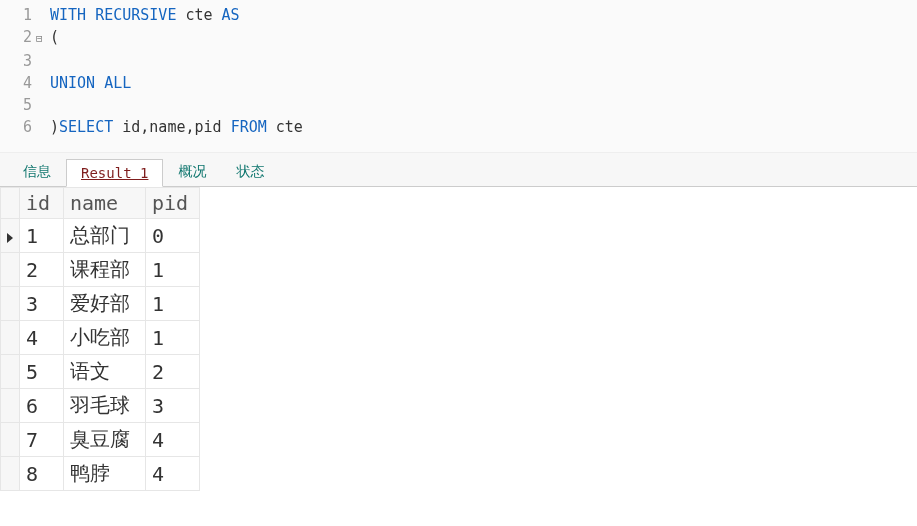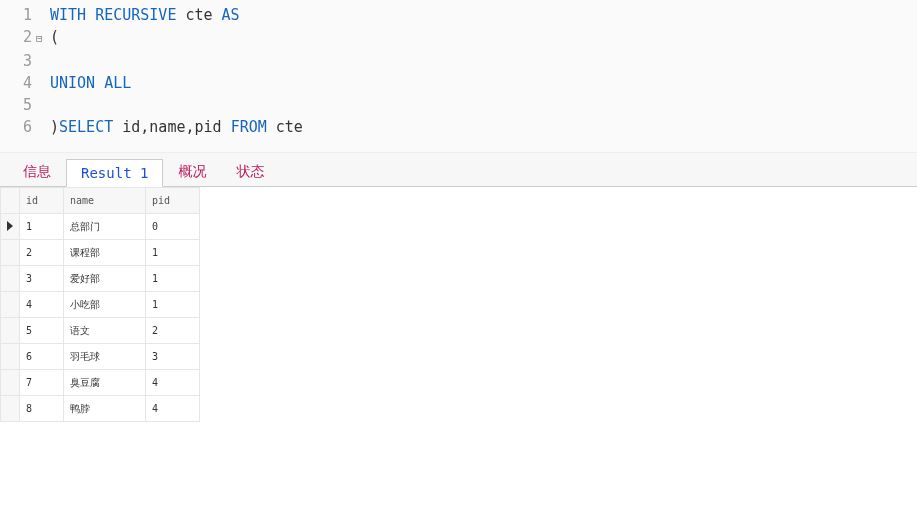--- a/index.html
+++ b/index.html
@@ -53,36 +53,37 @@
     background: #f7f7f7;
     padding-left: 8px;
     padding-top: 6px;
     align-items: flex-end;
     height: 34px;
   }
   .tab {
     padding: 5px 14px;
     border: 1px solid transparent;
     border-bottom: none;
-    color: #be185d;
+    color: #0f766e;
     font-size: 14px;
     cursor: pointer;
     background: #f7f7f7;
   }
   .tab.active {
     background: #fff;
     border: 1px solid #ccc;
     border-bottom: 1px solid #fff;
     margin-bottom: -1px;
-    color: #1d4ed8;
+    color: #7f1d1d;
+    text-decoration: underline;
   }
   
   .grid {
     border-collapse: collapse;
-    font-size: 10px;
+    font-size: 20px;
     margin-top: 0;
   }
   .grid th, .grid td {
     border: 1px solid #e6e6e6;
     padding: 3px 6px;
     height: 26px;
     text-align: left;
     font-weight: normal;
   }
   .grid th {

